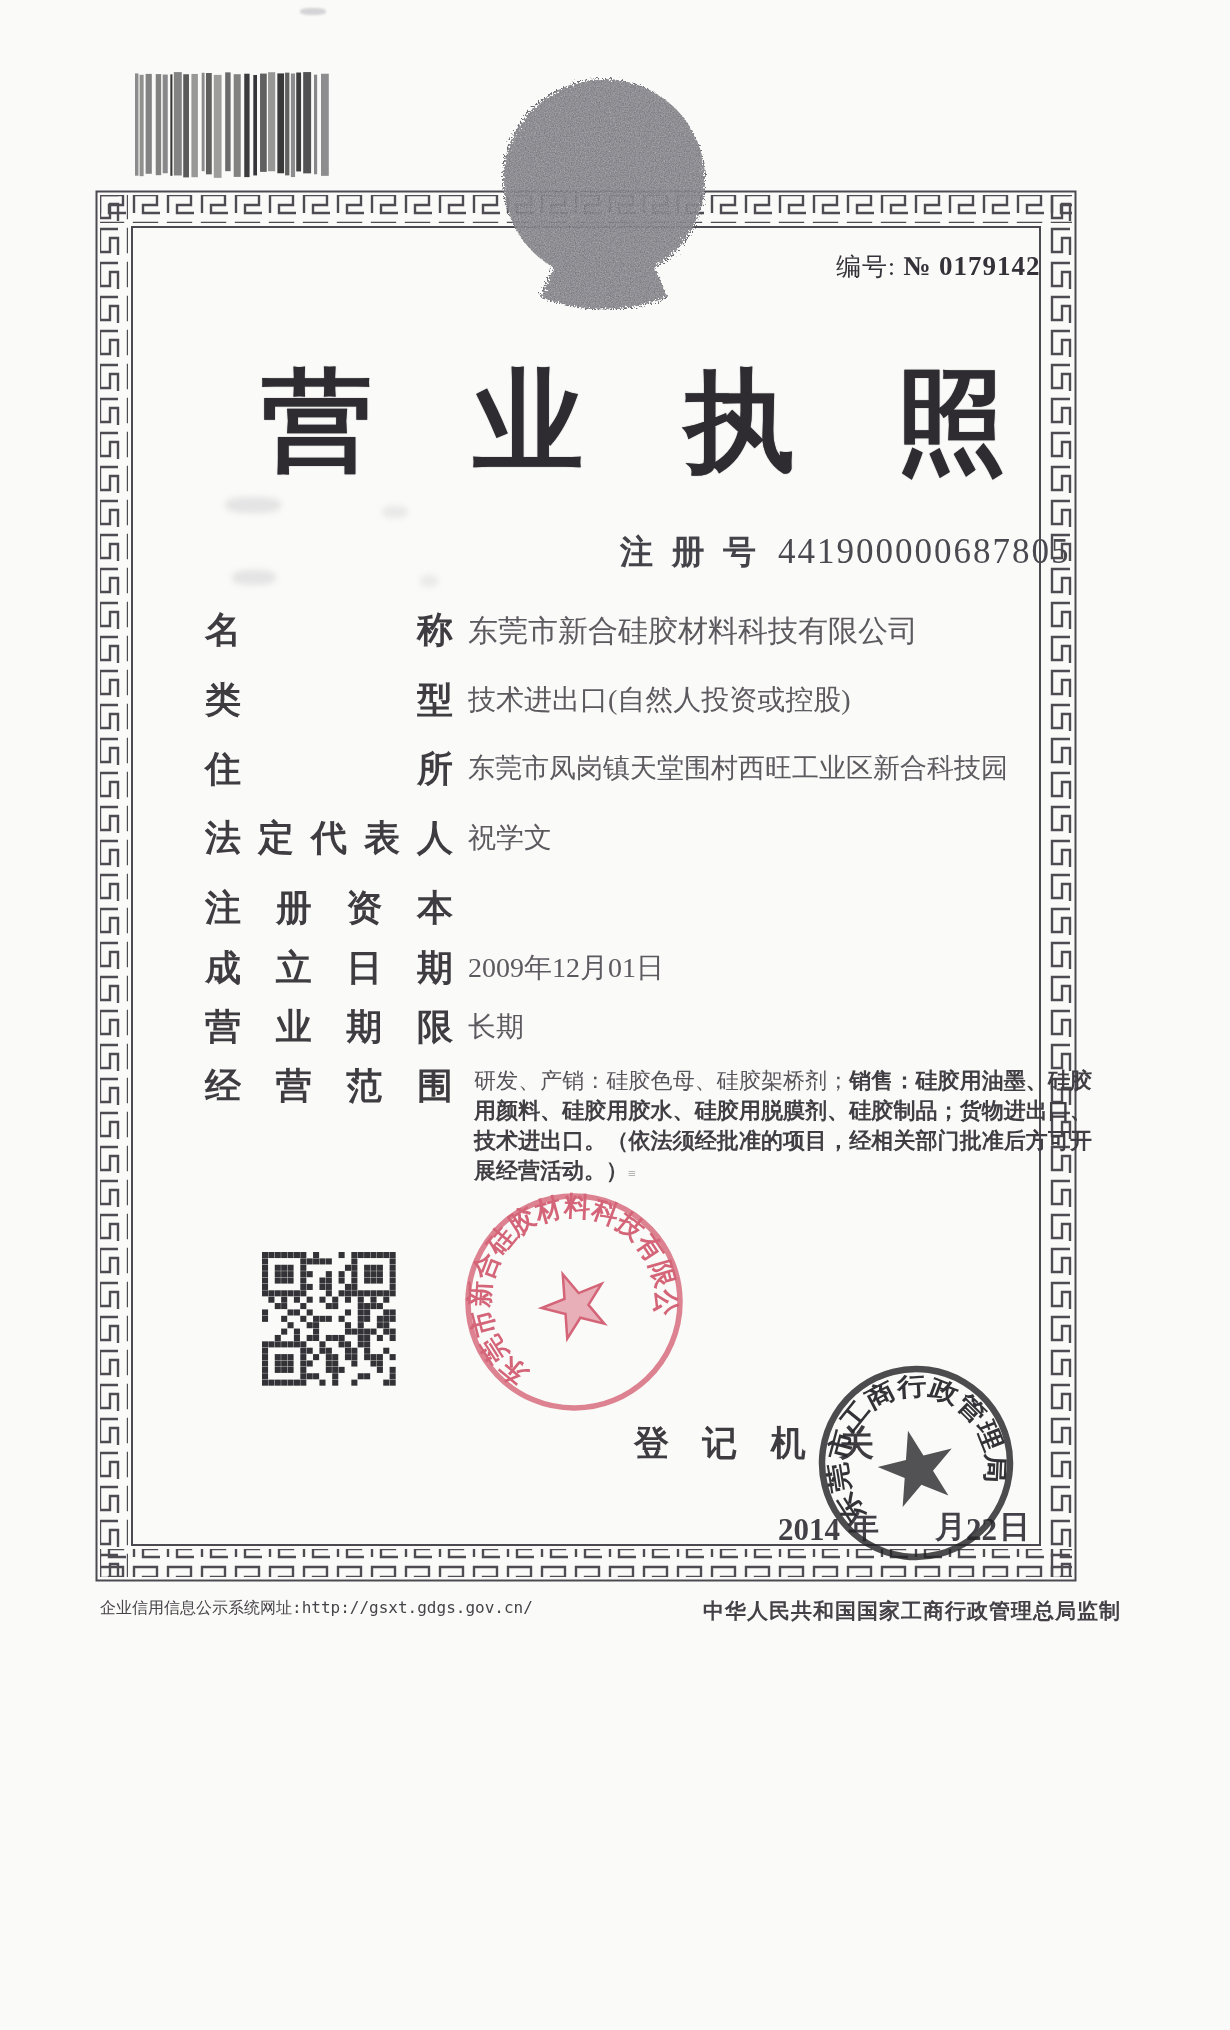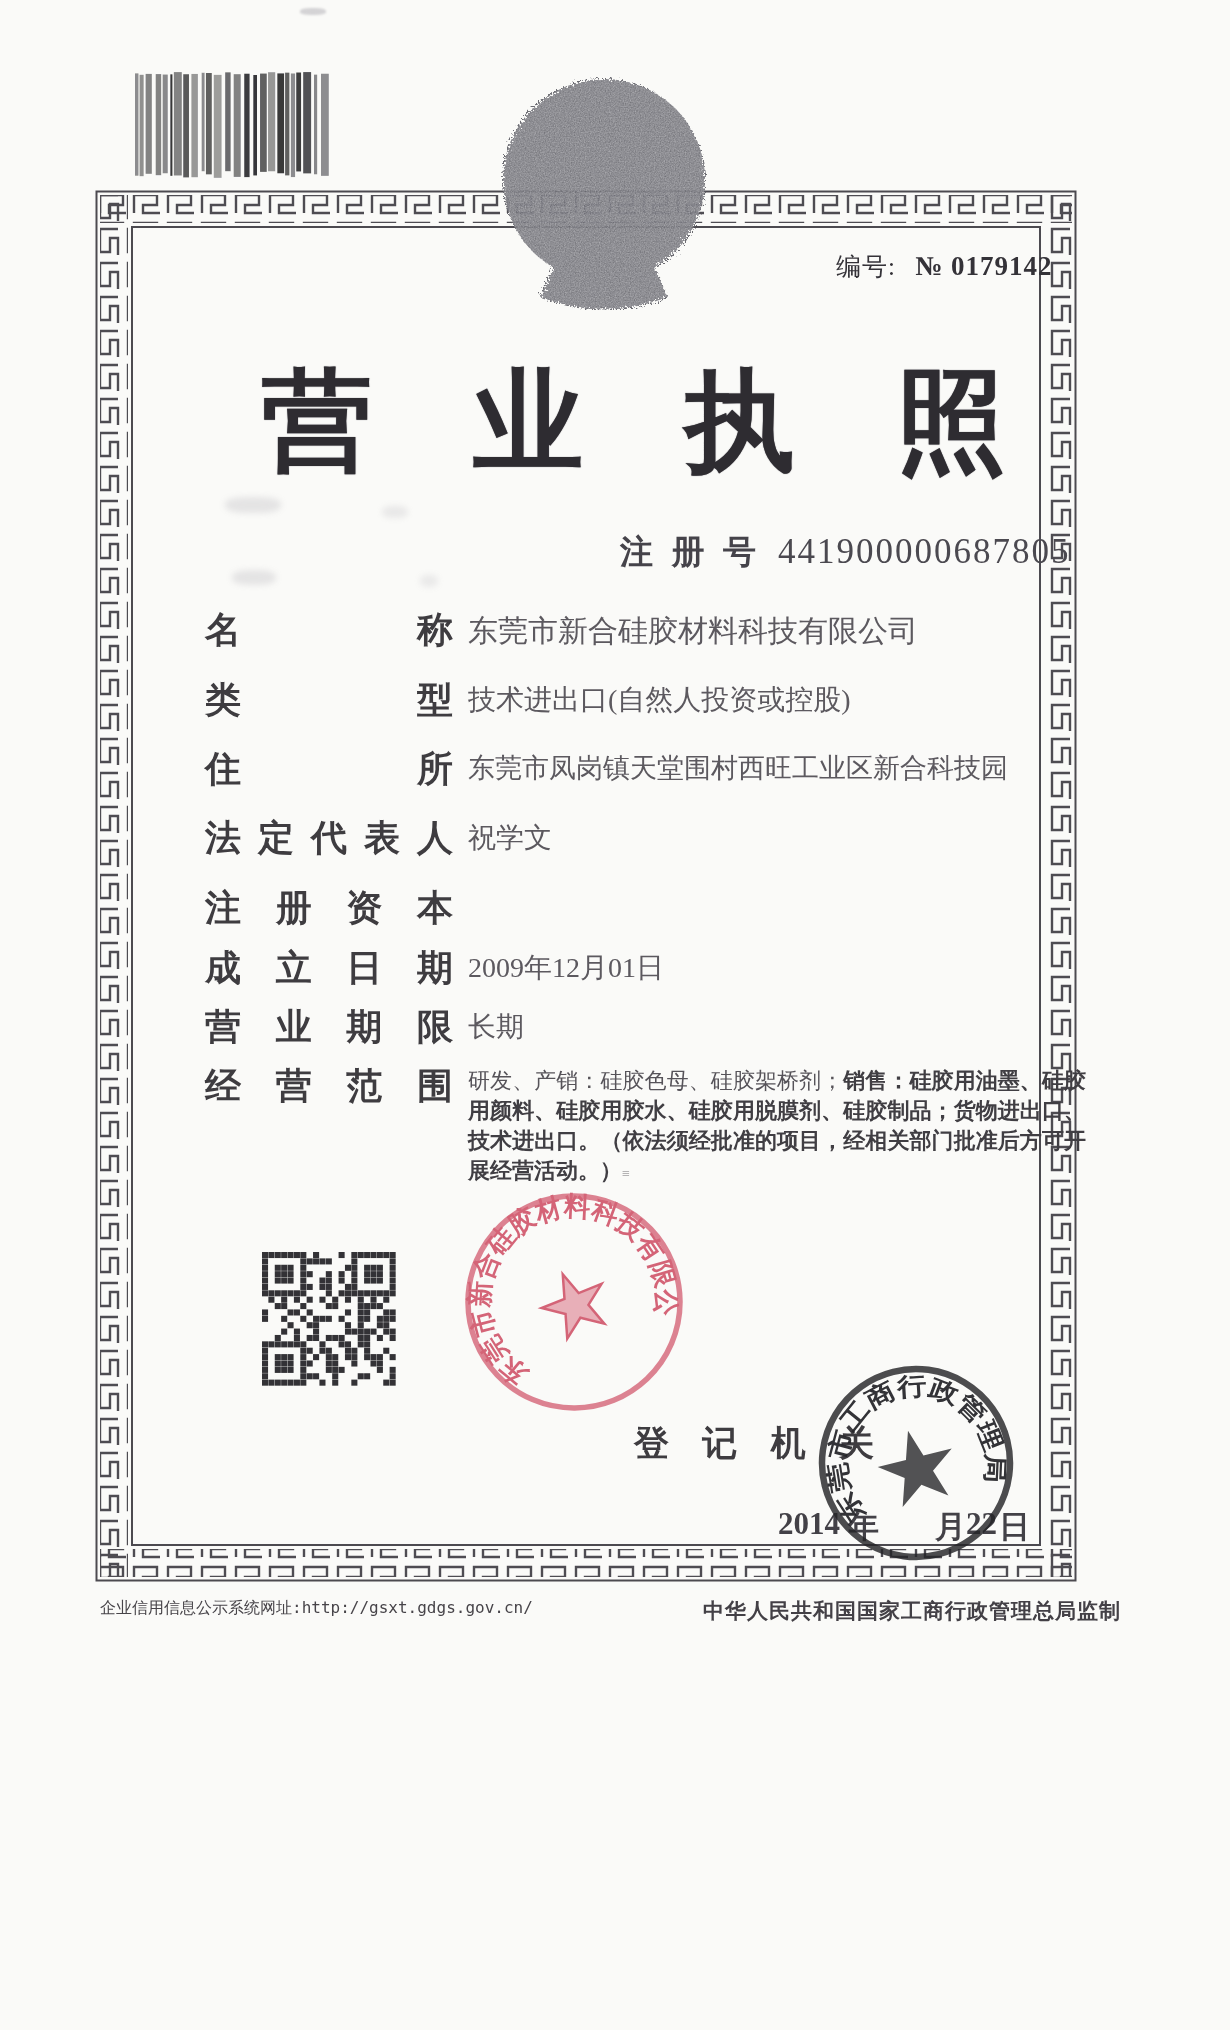--- a/index.html
+++ b/index.html
@@ -9,21 +9,21 @@
     font-family:"Liberation Serif","DejaVu Serif",serif;color:#3f3d42;
   }
   
   #frame{position:absolute;left:95px;top:190px;z-index:2;}
   
   #barcode{position:absolute;left:133px;top:70px;z-index:1;}
   #emblem{position:absolute;left:478px;top:50px;z-index:3;}
   
   .serial{position:absolute;left:836px;top:250px;z-index:4;font-size:25px;
     color:#343238;letter-spacing:1px;white-space:nowrap;}
-  .serial .no{font-family:"Liberation Serif",serif;font-weight:700;font-size:27px;margin-left:12px;}
+  .serial .no{font-family:"Liberation Serif",serif;font-weight:700;font-size:27px;}
   
   .title{position:absolute;left:262px;top:348px;width:744px;z-index:4;
     font-size:110px;font-weight:900;color:#2e2c31;
     font-family:"DejaVu Sans","Liberation Sans",sans-serif;
     text-shadow:0 0 1px #55525a;}
   .spread{display:flex;justify-content:space-between;}
   
   .regno-row{position:absolute;left:620px;top:530px;z-index:4;display:flex;align-items:baseline;}
   .regno-label{width:136px;font-size:33px;color:#45434a;font-weight:600;}
   .regno-value{margin-left:22px;font-size:35px;letter-spacing:2px;color:#4b4950;text-align:center;}
@@ -32,41 +32,41 @@
   .flabel{width:248px;font-size:36px;font-weight:600;color:#3e3c40;flex:none;}
   .fvalue{margin-left:15px;width:620px;font-size:28px;color:#5c595f;padding-top:5px;}
   #row-name   {top:606px;}
   #row-type   {top:676px;}
   #row-addr   {top:745px;}
   #row-legal  {top:814px;}
   #row-capital{top:884px;}
   #row-date   {top:944px;}
   #row-term   {top:1003px;}
   #row-scope  {top:1062px;}
-  .scope-text{margin-left:15px;width:618px;font-size:22px;line-height:30px;
+  .scope-text{margin-left:21px;width:618px;font-size:22px;line-height:30px;
     text-align:justify;color:#565359;padding-top:4px;font-family:Liberation Serif, serif;}
   .scope-text .bold{font-weight:700;color:#403e43;}
   .scope-mark{font-size:14px;opacity:.55;filter:blur(.4px);}
   
   #qr{position:absolute;left:262px;top:1252px;z-index:4;filter:blur(.3px);}
   #seal-red{position:absolute;left:452px;top:1180px;z-index:6;opacity:.88;}
   #seal-black{position:absolute;left:815px;top:1362px;z-index:6;opacity:.92;}
   .red-ring{stroke:var(--seal-red);fill:none;}
   .red-star{fill:var(--seal-red);fill-opacity:.5;stroke:var(--seal-red);stroke-width:2.5;}
   .red-text{fill:var(--seal-red);font-size:27px;font-weight:600;
     font-family:"Liberation Serif",serif;}
   .blk-ring{stroke:var(--seal-black);fill:none;}
   .blk-star{fill:var(--seal-black);}
   .blk-text{fill:var(--seal-black);font-size:25px;font-weight:700;
     font-family:"Liberation Serif",serif;}
   
   .authority{position:absolute;left:634px;top:1420px;width:240px;z-index:4;
     font-size:35px;font-weight:600;color:#3e3c40;}
   .issue-date{position:absolute;left:778px;top:1506px;z-index:4;display:flex;
-    align-items:flex-start;font-size:31px;color:#434147;font-weight:600;}
+    align-items:flex-end;font-size:31px;color:#434147;font-weight:600;}
   .issue-date .g1{margin-left:8px;} .issue-date .g2{margin-left:56px;}
   .issue-date .g3{} .issue-date .g4{margin-left:2px;}
   
   .footer-left{position:absolute;left:100px;top:1598px;z-index:4;font-size:16px;
     font-family:"DejaVu Sans Mono","Liberation Mono",monospace;color:#474449;}
   .footer-right{position:absolute;left:703px;top:1597px;z-index:4;font-size:21px;
     font-weight:600;color:#434046;letter-spacing:1px;}
   
   .smudge{position:absolute;background:#8f8c96;border-radius:40%;
     filter:blur(3px);z-index:0;}

